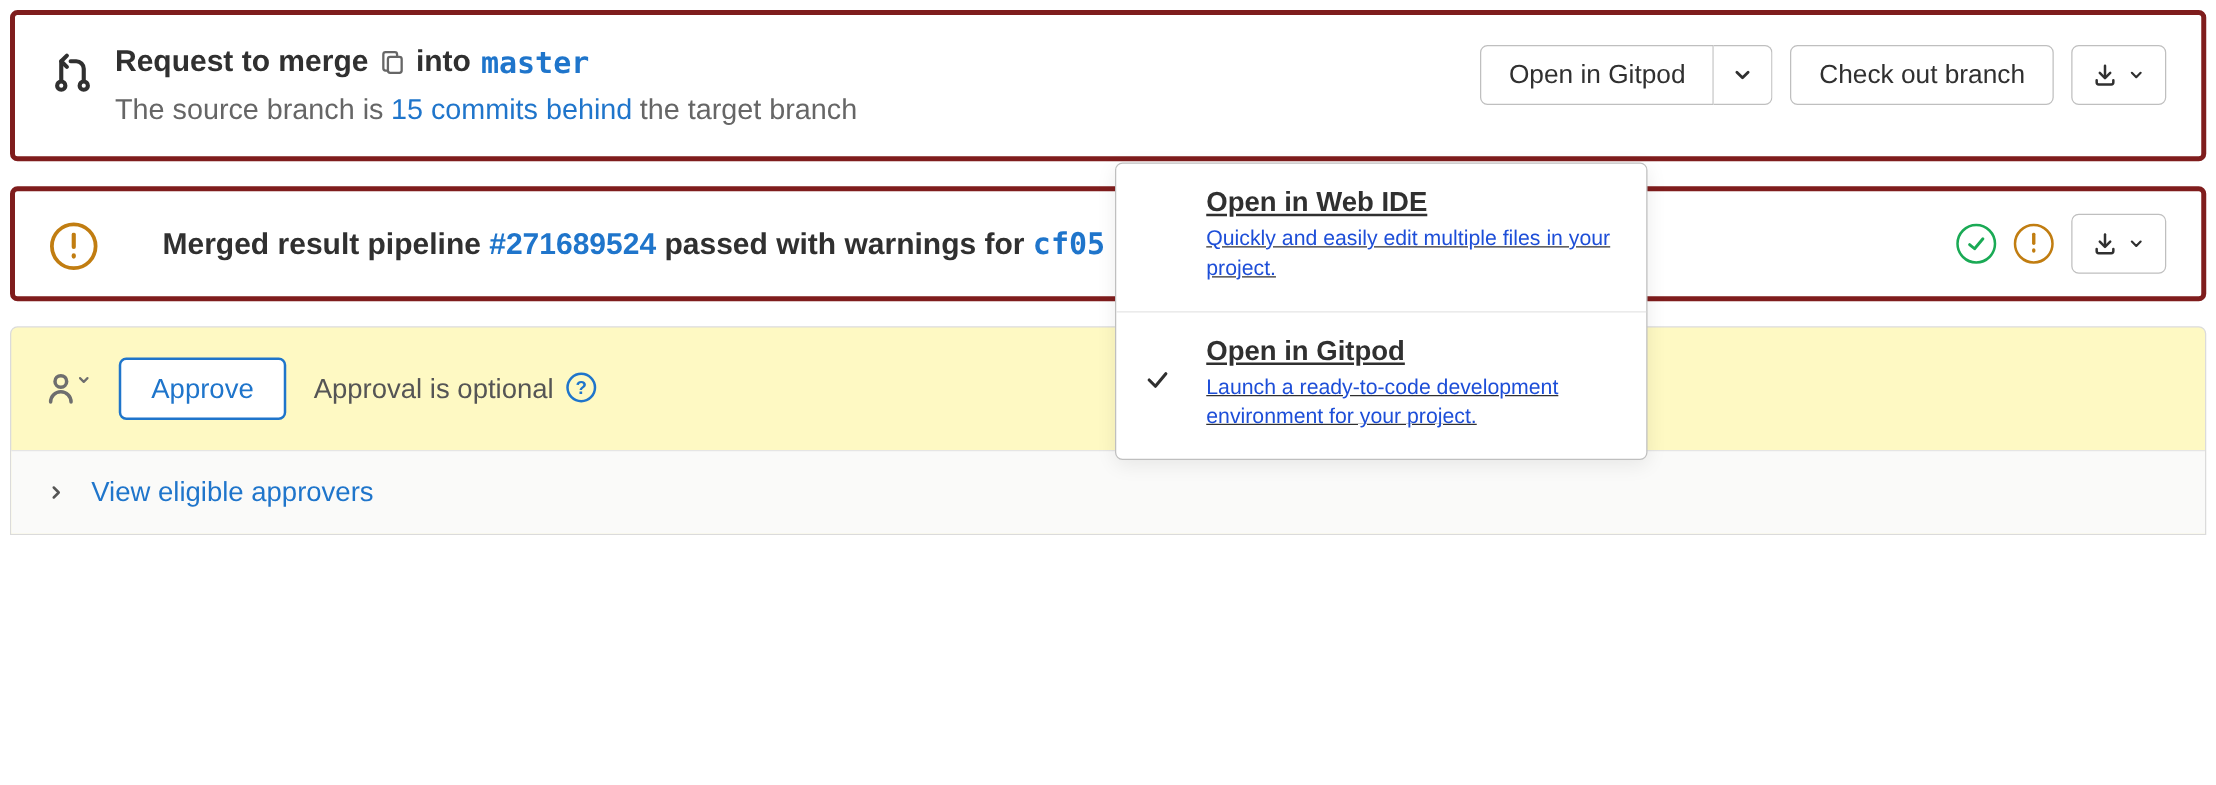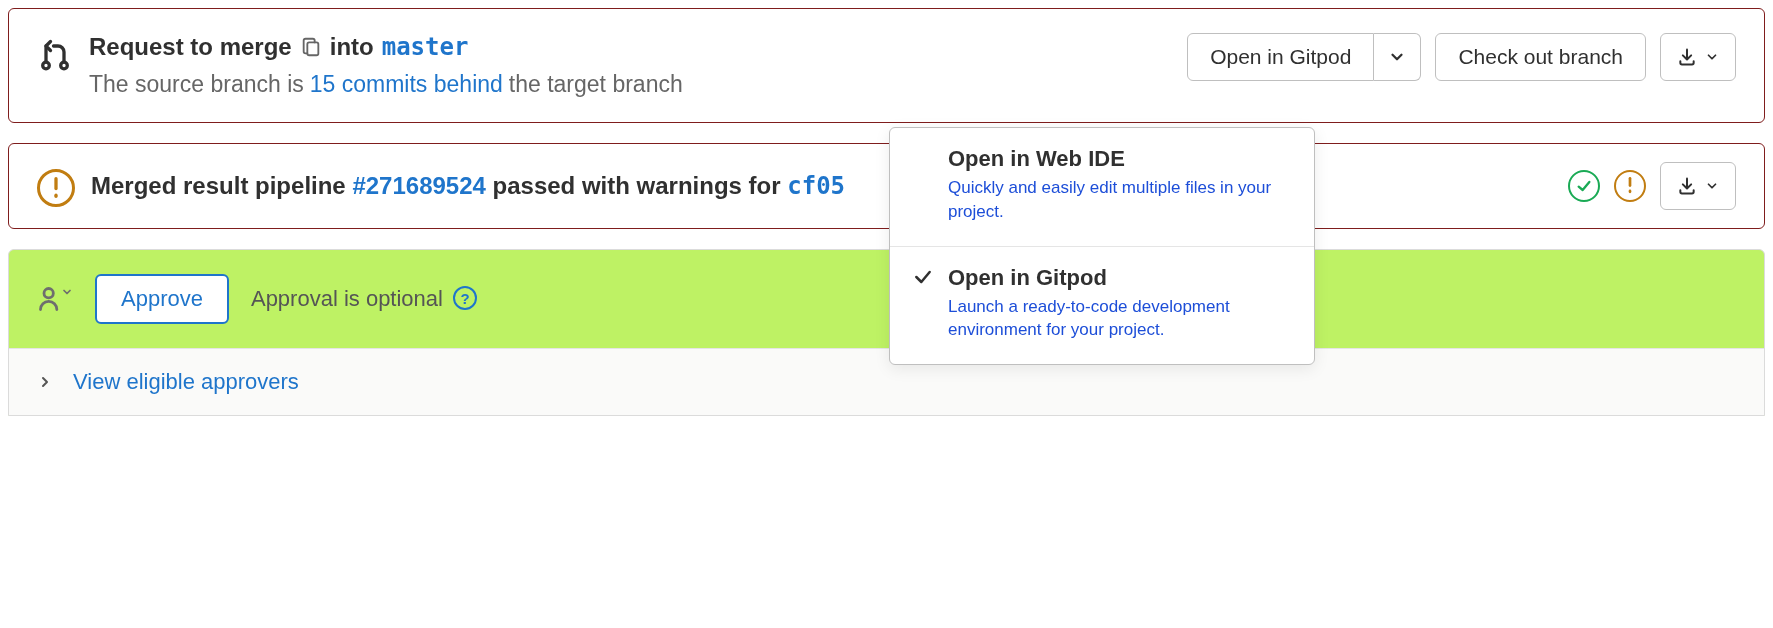--- a/index.html
+++ b/index.html
@@ -4,21 +4,21 @@
   <style>
     * { box-sizing: border-box; margin: 0; padding: 0; }
     body {
       font-family: -apple-system, BlinkMacSystemFont, "Segoe UI", Helvetica, Arial, sans-serif;
       font-size: 21px;
       color: #303030;
       background: #fff;
       padding: 8px;
     }
     .widget {
-      border: 1px solid #7f1d1d;
+      border: 4px solid #7f1d1d;
       border-radius: 6px;
       margin-bottom: 20px;
       background: #fff;
       position: relative;
     }
     .widget-row {
       display: flex;
       align-items: flex-start;
       padding: 24px 28px;
       gap: 16px;
@@ -71,37 +71,38 @@
       white-space: nowrap;
     }
     .btn-group { display: inline-flex; }
     .btn-group .btn:first-child { border-top-right-radius: 0; border-bottom-right-radius: 0; }
     .btn-group .btn:last-child  { border-top-left-radius: 0; border-bottom-left-radius: 0; border-left: none; padding: 0 14px; }
     .btn-icon { padding: 0 16px; }
     .pipeline-title {
       font-size: 24px;
       font-weight: 600;
       display: inline;
+      margin-left: 36px;
     }
     .pipeline-title .link { font-weight: 600; }
     .mono { font-family: SFMono-Regular, Menlo, Consolas, monospace; }
     .status-circle {
       width: 32px; height: 32px;
       border-radius: 50%;
       display: inline-flex;
       align-items: center;
       justify-content: center;
       border: 2px solid;
     }
     .status-success { border-color: #1aaa55; color: #1aaa55; }
     .status-warning { border-color: #c17d11; color: #c17d11; }
     .approve-widget {
       border: 1px solid #dbdbdb;
       border-radius: 6px 6px 0 0;
-      background: #bef264;
+      background: #fef9c3;
     }
     .approve-row {
       display: flex;
       align-items: center;
       gap: 22px;
       padding: 24px 28px;
     }
     .btn-confirm {
       border: 2px solid #1f75cb;
       color: #1f75cb;
@@ -128,23 +129,24 @@
       left: 880px;
       width: 426px;
       background: #fff;
       border: 1px solid #bfbfbf;
       border-radius: 6px;
       box-shadow: 0 4px 16px rgba(0,0,0,0.08);
       z-index: 10;
     }
     .dropdown-item {
       display: flex;
-      align-items: flex-start;
+      align-items: center;
       padding: 18px 22px 22px 22px;
-      gap: 14px;
+      gap: 28px;
+      text-decoration: underline;
     }
     .dropdown-item + .dropdown-item { border-top: 1px solid #e5e5e5; }
     .dropdown-check { width: 22px; flex: 0 0 22px; text-align: center; color: #303030; font-size: 20px; padding-top: 2px;}
     .dropdown-text { flex: 1 1 auto; }
     .dropdown-title { font-weight: 700; font-size: 22px; color: #303030; margin-bottom: 4px;}
     .dropdown-desc { font-size: 17px; color: #1d4ed8; line-height: 1.4; }
     .help-circle {
       width: 24px; height: 24px;
       border: 2px solid #1f75cb;
       border-radius: 50%;

